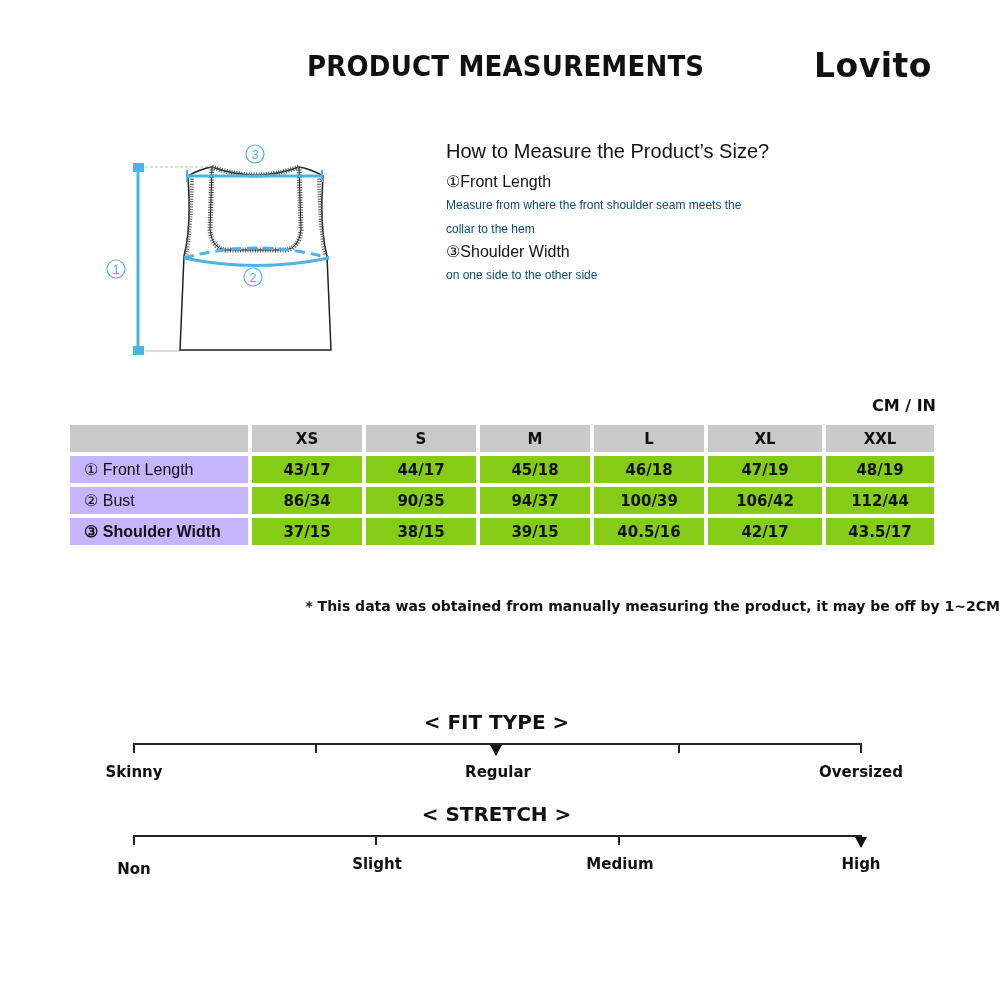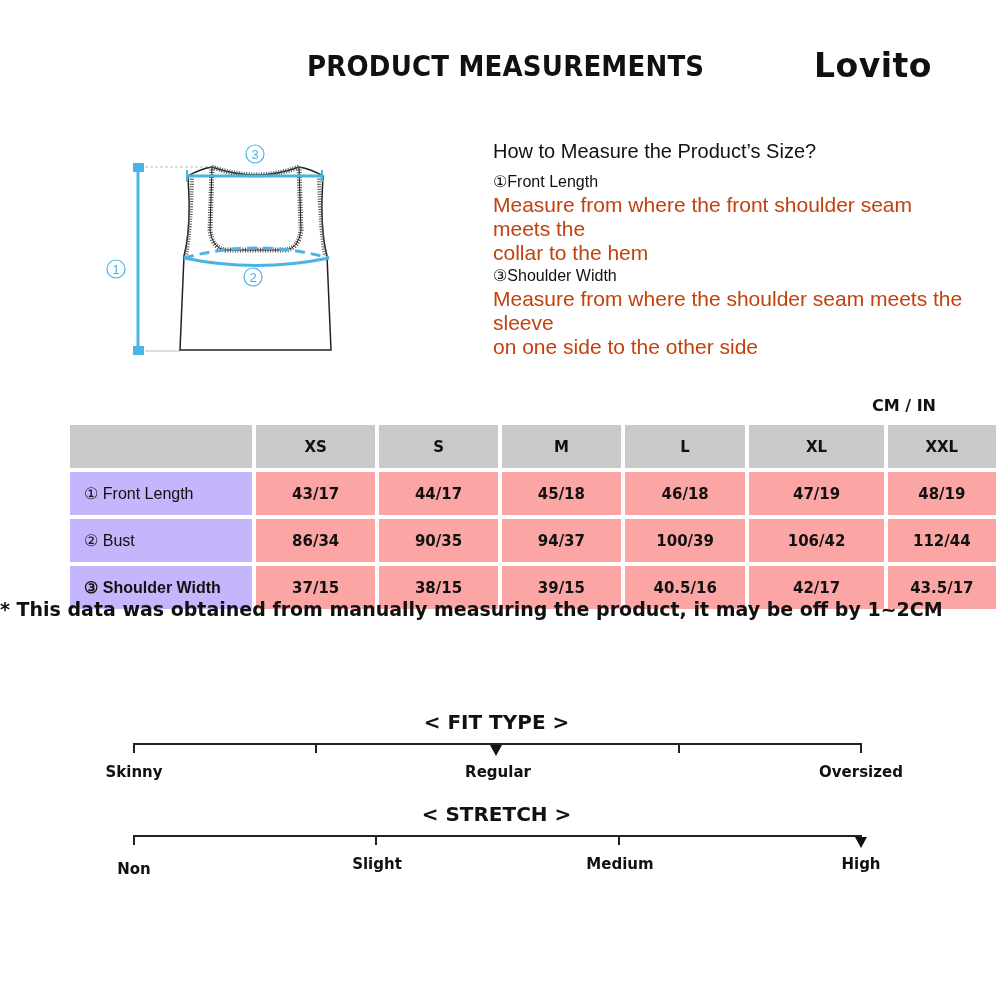--- a/index.html
+++ b/index.html
@@ -1,32 +1,32 @@
 <!DOCTYPE html>
 <html><head>
 <meta charset="utf-8">
 <style>
   html, body { margin: 0; padding: 0; background: #ffffff; }
   body { width: 1000px; height: 1000px; position: relative; overflow: hidden; font-family: "Liberation Sans", sans-serif; color: #111; }
   .abs { position: absolute; }
   .title { left: 307px; top: 50px; font-size: 28px; font-weight: bold; letter-spacing: 0.2px; color: #111; font-family: "DejaVu Sans", sans-serif; transform: scaleX(0.93); transform-origin: left top; }
   .logo { left: 814px; top: 46px; font-size: 33px; font-weight: bold; color: #111; font-family: "DejaVu Sans", sans-serif; letter-spacing: 0.5px; }
   .diagram { left: 100px; top: 138px; width: 250px; height: 230px; }
-  .howto { left: 446px; top: 140px; width: 470px; margin-left: 47px; }
+  .howto { left: 446px; top: 140px; width: 470px; }
   .howto h2 { margin: 0 0 8px 0; font-size: 20px; font-weight: normal; color: #111; }
   .howto .item-title { font-size: 16px; color: #111; line-height: 22px; }
-  .howto .item-desc { font-size: 21px; color: #c2410c; line-height: 24px; }
+  .howto .item-desc { font-size: 12px; color: #0c4a6e; line-height: 24px; }
   .unit { left: 872px; top: 396px; font-size: 16px; font-weight: bold; color: #111; font-family: "DejaVu Sans", sans-serif; }
   table.sizes { position: absolute; left: 66px; top: 421px; border-collapse: separate; border-spacing: 4px 4px; }
-  table.sizes td { height: 27px; text-align: center; font-size: 15px; font-weight: bold; color: #111; padding: 8px; font-family: "DejaVu Sans", sans-serif; }
+  table.sizes td { height: 27px; text-align: center; font-size: 15px; font-weight: bold; color: #111; padding: 0; font-family: "DejaVu Sans", sans-serif; }
   table.sizes td.hdr { background: #c9c9c9; }
   table.sizes td.rowlabel { background: #c4b5fd; text-align: left; padding-left: 14px; font-family: "Liberation Sans", sans-serif; font-size: 16px; font-weight: normal; }
   table.sizes td.rowlabel.bold { font-weight: bold; }
-  table.sizes td.cell { background: #fca5a5; }
-  .note { left: 0; width: 1000px; top: 598px; text-align: left; font-size: 19px; font-weight: bold; color: #111; font-family: "DejaVu Sans", sans-serif; }
+  table.sizes td.cell { background: #84cc16; }
+  .note { left: 0; width: 1000px; top: 598px; text-align: right; font-size: 14px; font-weight: bold; color: #111; font-family: "DejaVu Sans", sans-serif; }
   .scale-title { left: 0; width: 993px; text-align: center; font-size: 20px; font-weight: bold; color: #111; font-family: "DejaVu Sans", sans-serif; }
   .scale-line { height: 2px; background: #222; }
   .tick { width: 2px; height: 10px; background: #222; }
   .marker { width: 0; height: 0; border-left: 6px solid transparent; border-right: 6px solid transparent; border-top: 11px solid #111; }
   .scale-label { font-size: 15px; font-weight: bold; color: #111; font-family: "DejaVu Sans", sans-serif; transform: translateX(-50%); white-space: nowrap; }
 </style>
 </head>
 <body>
 
 <div class="abs title">PRODUCT MEASUREMENTS</div>
@@ -68,37 +68,36 @@
 
 <div class="abs howto">
   <h2>How to Measure the Product’s Size?</h2>
   <div>
     <div class="item-title">①Front Length</div>
     <div class="item-desc">Measure from where the front shoulder seam meets the</div>
     <div class="item-desc">collar to the hem</div>
   </div>
   <div>
     <div class="item-title">③Shoulder Width</div>
-    <div class="item-desc">Measure from where the shoulder seam meets the sleeve</div>
     <div class="item-desc">on one side to the other side</div>
   </div>
 </div>
 
 <div class="abs unit">CM / IN</div>
 
 <table class="sizes">
   <tbody>
       <tr>
     <td class="hdr" style="width:178px"></td>
     <td class="hdr" style="width:110px">XS</td>
     <td class="hdr" style="width:110px">S</td>
     <td class="hdr" style="width:110px">M</td>
     <td class="hdr" style="width:110px">L</td>
-    <td class="hdr" style="width:126px">XL</td>
-    <td class="hdr" style="width:96px">XXL</td>
+    <td class="hdr" style="width:114px">XL</td>
+    <td class="hdr" style="width:108px">XXL</td>
   </tr>
   <tr>
     <td class="rowlabel">① Front Length</td>
     <td class="cell">43/17</td>
     <td class="cell">44/17</td>
     <td class="cell">45/18</td>
     <td class="cell">46/18</td>
     <td class="cell">47/19</td>
     <td class="cell">48/19</td>
   </tr>

